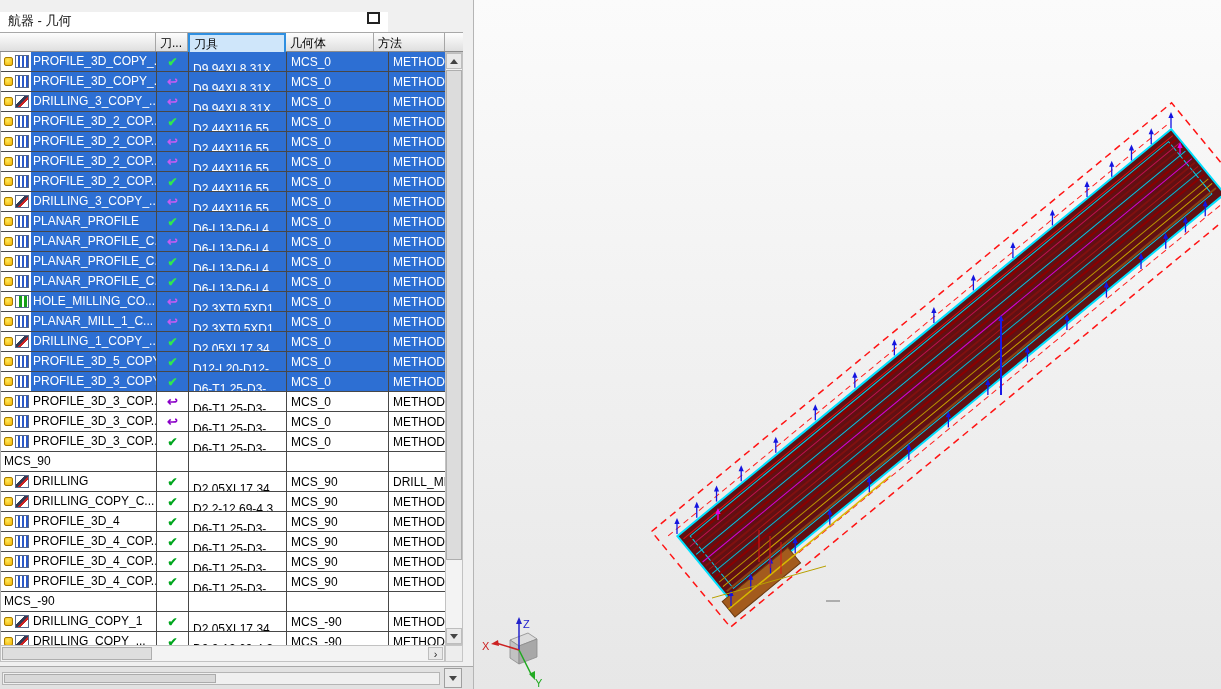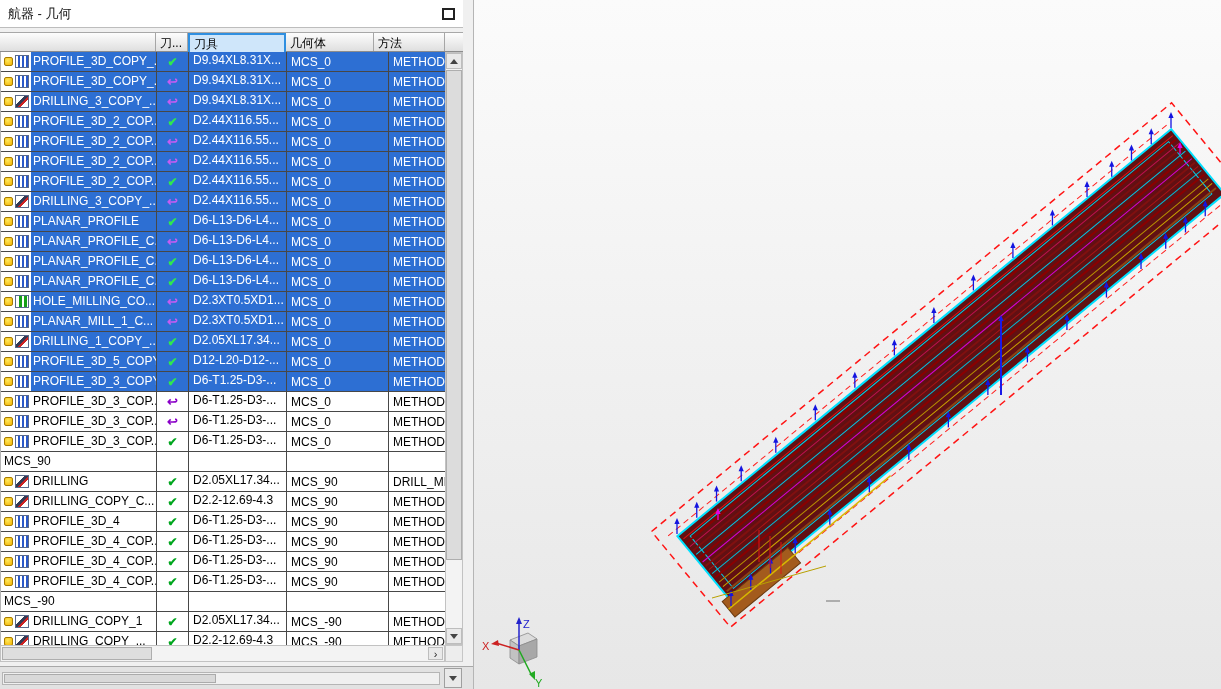--- a/index.html
+++ b/index.html
@@ -1,40 +1,40 @@
 <!DOCTYPE html>
 <html><head>
 <meta charset="utf-8">
 <style>
   *{box-sizing:border-box;margin:0;padding:0}
   html,body{width:1221px;height:689px;overflow:hidden;font-family:"Liberation Sans",sans-serif;background:#ececec}
   .app{position:relative;width:1221px;height:689px}
 
   
   .panel{position:absolute;left:0;top:0;width:473px;height:689px;background:#f0f0f0}
-  .titlebar{position:absolute;left:0;top:0;width:463px;height:28px;background:#ffffff;border-bottom:1px solid #bdbdbd;display:flex;align-items:center;padding:0 8px}
+  .titlebar{position:absolute;left:0;top:12px;width:388px;height:28px;background:#ffffff;border-bottom:1px solid #bdbdbd;display:flex;padding:0 8px}
   .titlebar .title{font-size:13px;color:#111;white-space:nowrap}
   .restore{margin-left:auto;width:13px;height:12px;border:2px solid #222;background:#fff;cursor:pointer}
 
   .thead{position:absolute;left:0;top:32px;width:463px;height:20px;display:flex;background:linear-gradient(#fdfdfd,#dfdfdf);border-top:1px solid #a8a8a8;border-bottom:1px solid #8c8c8c;font-size:12px;color:#000}
   .th{border-right:1px solid #a6a6a6;padding:2px 4px 0;white-space:nowrap;overflow:hidden}
   .th-name{width:156px}
   .th-status{width:32px}
   .th-tool{width:98px;background:#cfe6fa;border:2px solid #2f8fe0;padding:1px 4px 16px}
   .th-geom{width:88px}
   .th-method{flex:1}
   .th-spacer{width:18px;border-right:none}
 
   .tbody{position:absolute;left:0;top:52px;width:445px;height:593px;overflow:hidden;background:#ffffff;border-left:1px solid #b5b5b5}
   .row{display:flex;height:20px;border-bottom:1px solid #474747;font-size:12px;background:#fff;color:#000}
   .row.sel{background:#2d6fd3;color:#fff}
   .c{border-right:1px solid #474747;height:100%;overflow:hidden;white-space:nowrap}
   .c-name{width:156px;display:flex;align-items:center}
   .c-status{width:32px;display:flex;align-items:center;justify-content:center}
-  .c-tool{width:98px;padding:1px 0 0 4px}
+  .c-tool{width:98px;padding:10px 0 0 4px}
   .c-geom{width:102px;padding:3px 0 0 4px}
   .c-method{flex:1;padding:3px 0 0 4px;border-right:none}
   .icon-zone{width:30px;height:100%;background:#fff;display:flex;align-items:center;gap:2px;padding-left:3px;flex:none}
   .row.group .c-name{padding-left:1px}
   .marker{width:9px;height:9px;flex:none;background:radial-gradient(circle at 40% 35%,#ffe95e,#f2b300);border:1px solid #a87c00;border-radius:2px}
   .opicon{width:14px;height:13px;flex:none;border:1px solid #5a6a8a;background:#fff}
   .opicon.mill{background:linear-gradient(90deg,#fff 0 2px,#2a58c8 2px 4px,#fff 4px 6px,#2a58c8 6px 8px,#fff 8px 10px,#2a58c8 10px 12px,#fff 12px)}
   .opicon.drill{background:linear-gradient(135deg,#fff 38%,#333a55 38% 54%,#cc2222 54% 68%,#fff 68%)}
   .opicon.hole{background:linear-gradient(90deg,#fff 0 3px,#18a018 3px 6px,#fff 6px 8px,#18a018 8px 11px,#fff 11px)}
   .name-label{padding:0 2px;line-height:19px}

